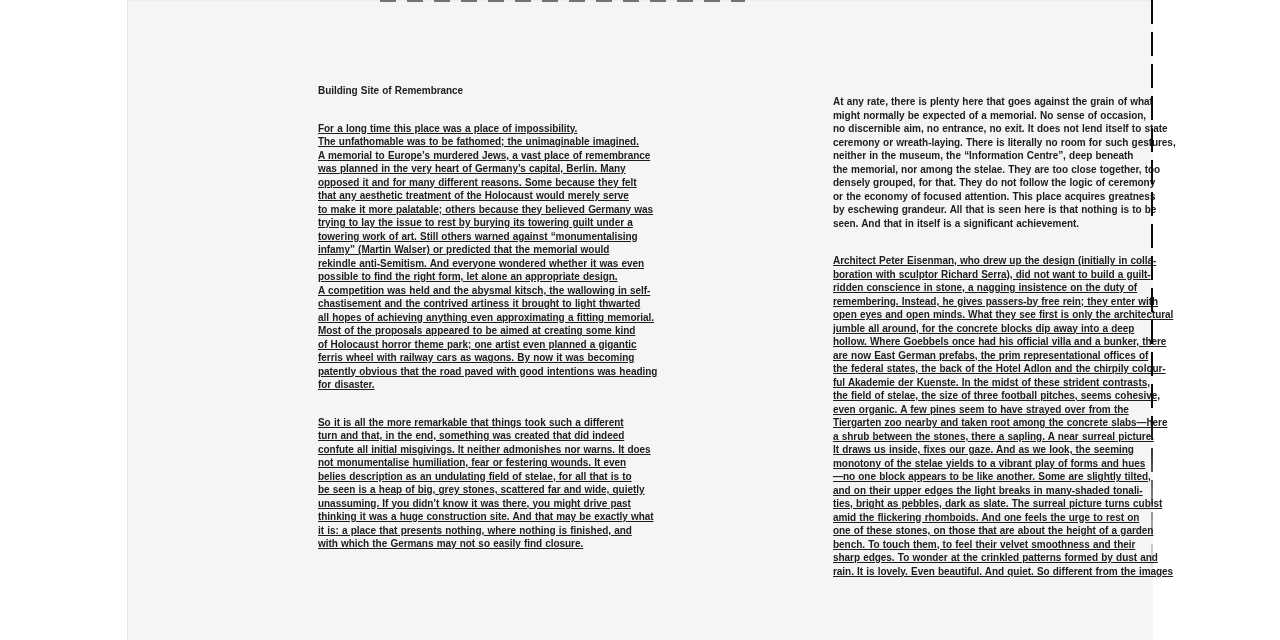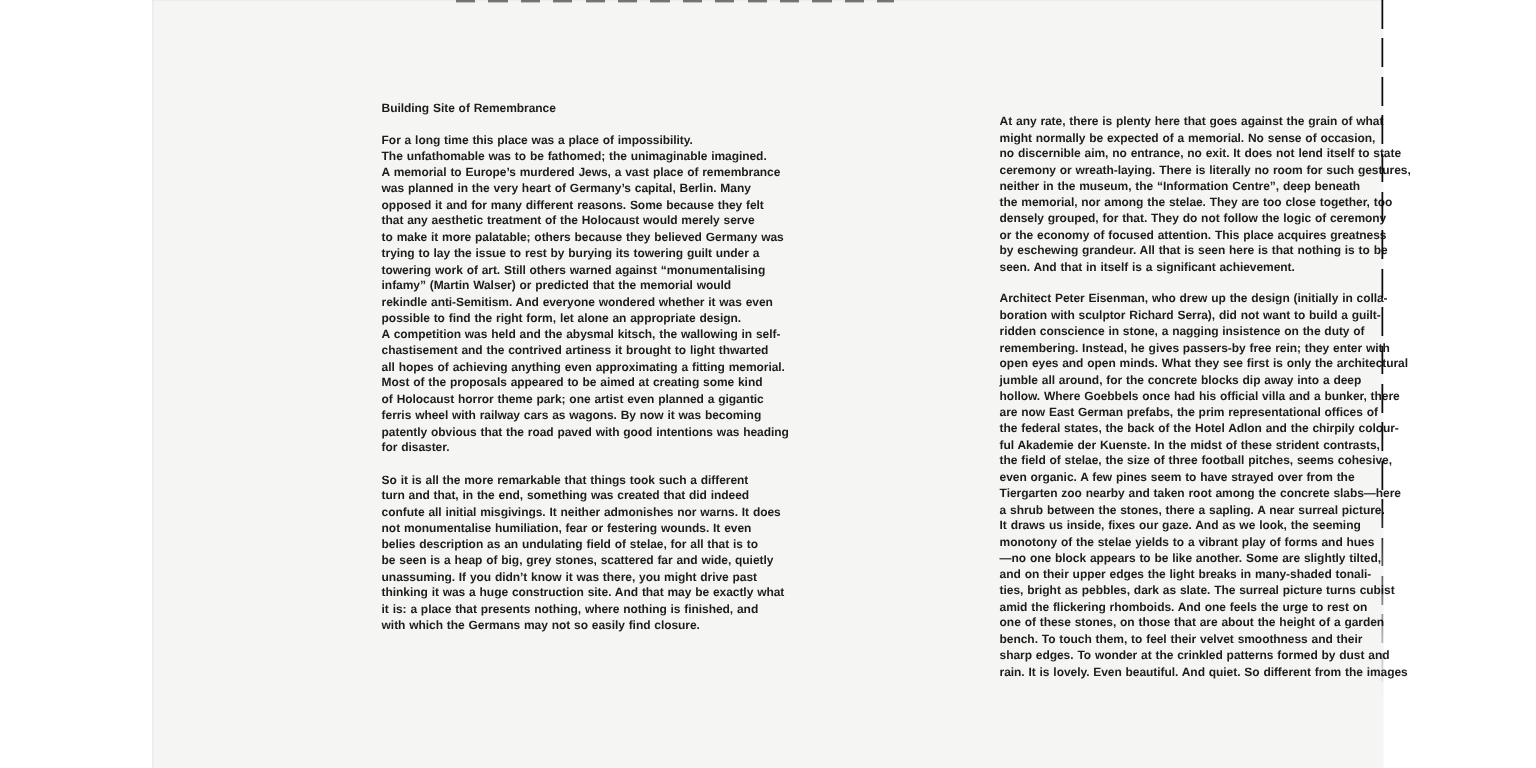--- a/index.html
+++ b/index.html
@@ -56,21 +56,21 @@
     letter-spacing: -0.05px;
     word-spacing: 0.5px;
   }
   .col-left  { left: 190px; top: 83px; width: 430px; }
   .col-right { left: 705px; top: 94px; width: 445px; }
   .article-title { margin: 0 0 11px 0; }
   .col p {
     margin: 0;
     white-space: pre-line;
   }
-  .col p + p { margin-top: 13px; }
+  .col p + p { margin-top: 24px; text-decoration: underline; }
 </style>
 </head>
 <body>
 
 <div class="stage">
 
   <div class="paper">
     <div class="col col-left">
       <p class="article-title">Building Site of Remembrance</p>
       <p>For a long time this place was a place of impossibility.

